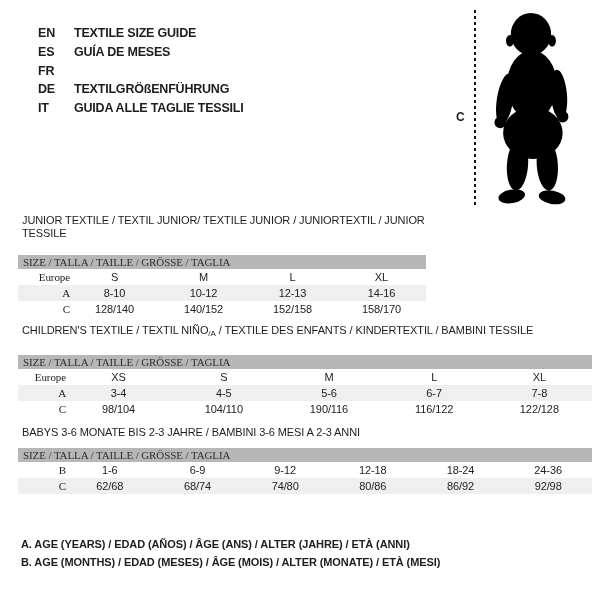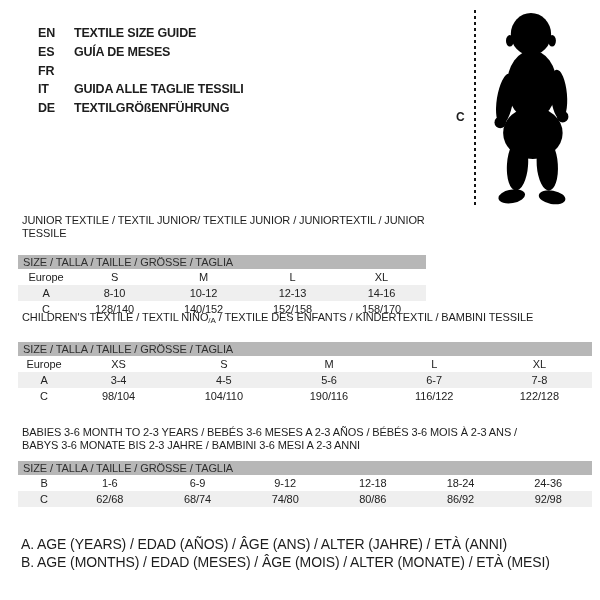--- a/index.html
+++ b/index.html
@@ -21,62 +21,62 @@
   .c-label { position:absolute; left:6px; top:104px; font-weight:bold; font-size:12px; }
   .dashed-line {
     position:absolute; left:24px; top:4px; width:2px; height:198px;
     background:repeating-linear-gradient(to bottom, #141414 0px, #141414 3px, transparent 3px, transparent 6px);
   }
   .baby-svg { position:absolute; left:32px; top:2px; width:96px; height:202px; }
 
   
   .tbl { position:absolute; left:18px; }
   .sec1 { top:212px; width:408px; }
-  .sec2 { top:309px; width:574px; }
+  .sec2 { top:322px; width:574px; }
   .sec3 { top:424px; width:574px; }
   .tbl h2 { margin:2px 0 0 4px; font-size:11px; line-height:13px; font-weight:normal; letter-spacing:-0.1px; }
   .tbl h2 .sub { font-size:8px; vertical-align:-2px; }
   .size-bar {
     margin-top:15px; height:14px; line-height:14px; background:#b7b7b7;
-    font-size:11px; padding-left:5px; color:#2e2e2e; letter-spacing:-0.1px;
+    font-size:11px; padding-left:5px; color:#2e2e2e; letter-spacing:-0.1px;font-family:Liberation Serif, serif;
   }
   .sec3 .size-bar { margin-top:9px; }
   table { border-collapse:collapse; table-layout:fixed; width:100%; }
   td { height:16px; font-size:11px; text-align:center; color:#222; padding:0; letter-spacing:-0.1px; }
-  td.lbl { text-align:center; padding-left:4px; }
+  td.lbl { text-align:right; padding-left:4px;font-family:Liberation Serif, serif; }
   tr.stripe { background:#efefef; }
 
   
   .notes { position:absolute; top:536px; left:21px; }
-  .note { font-weight:normal; font-size:14px; line-height:17.5px; letter-spacing:-0.1px; }
+  .note { font-weight:bold; font-size:11px; line-height:17.5px; letter-spacing:-0.1px; }
 </style>
 </head>
 <body>
 
 <div class="page">
 
   <div class="langs">
     <div class="lang-row">
       <span class="lang-code">EN</span>
       <span>TEXTILE SIZE GUIDE</span>
     </div>
     <div class="lang-row">
       <span class="lang-code">ES</span>
       <span>GUÍA DE MESES</span>
     </div>
     <div class="lang-row">
       <span class="lang-code">FR</span>
     </div>
     <div class="lang-row">
+      <span class="lang-code">DE</span>
+      <span>TEXTILGRÖßENFÜHRUNG</span>
+    </div>
+    <div class="lang-row">
       <span class="lang-code">IT</span>
       <span>GUIDA ALLE TAGLIE TESSILI</span>
-    </div>
-    <div class="lang-row">
-      <span class="lang-code">DE</span>
-      <span>TEXTILGRÖßENFÜHRUNG</span>
     </div>
   </div>
 
   <div class="figure">
     <span class="c-label">C</span>
     <div class="dashed-line"></div>
     <svg class="baby-svg" viewBox="0 0 100 210" xmlns="http://www.w3.org/2000/svg">
       <g fill="#000000">
         <ellipse cx="51" cy="27" rx="21" ry="22"></ellipse>
         <ellipse cx="29" cy="34" rx="4" ry="6"></ellipse>
@@ -168,21 +168,20 @@
         <td>190/116</td>
         <td>116/122</td>
         <td>122/128</td>
       </tr>
     </tbody>
       </table>
   </section>
 
   <section class="tbl sec3">
     <h2>
-      <div>BABIES 3-6 MONTH TO 2-3 YEARS / BEBÉS 3-6 MESES A 2-3 AÑOS / BÉBÉS 3-6 MOIS À 2-3 ANS /</div>
       <div>BABYS 3-6 MONATE BIS 2-3 JAHRE / BAMBINI 3-6 MESI A 2-3 ANNI</div>
     </h2>
     <div class="size-bar">SIZE / TALLA / TAILLE / GRÖSSE / TAGLIA</div>
     <table>
       <colgroup>
           <col style="width:48px">
           <col>
           <col>
           <col>
           <col>

